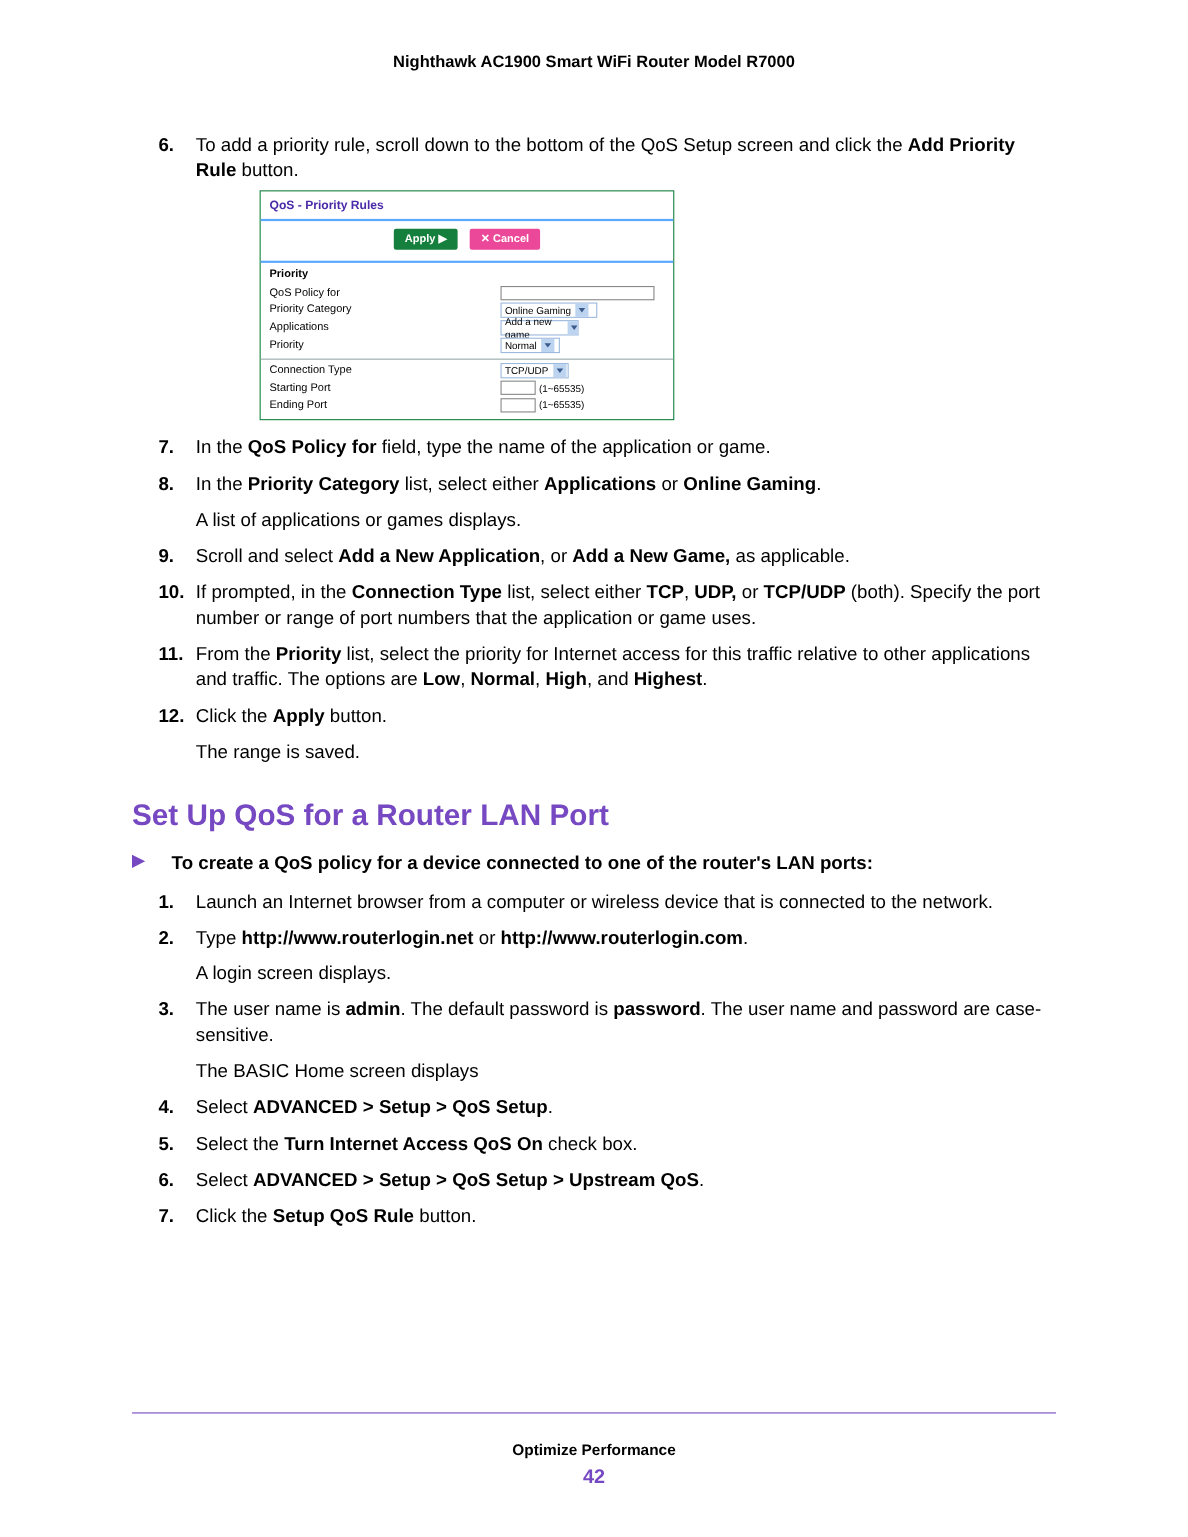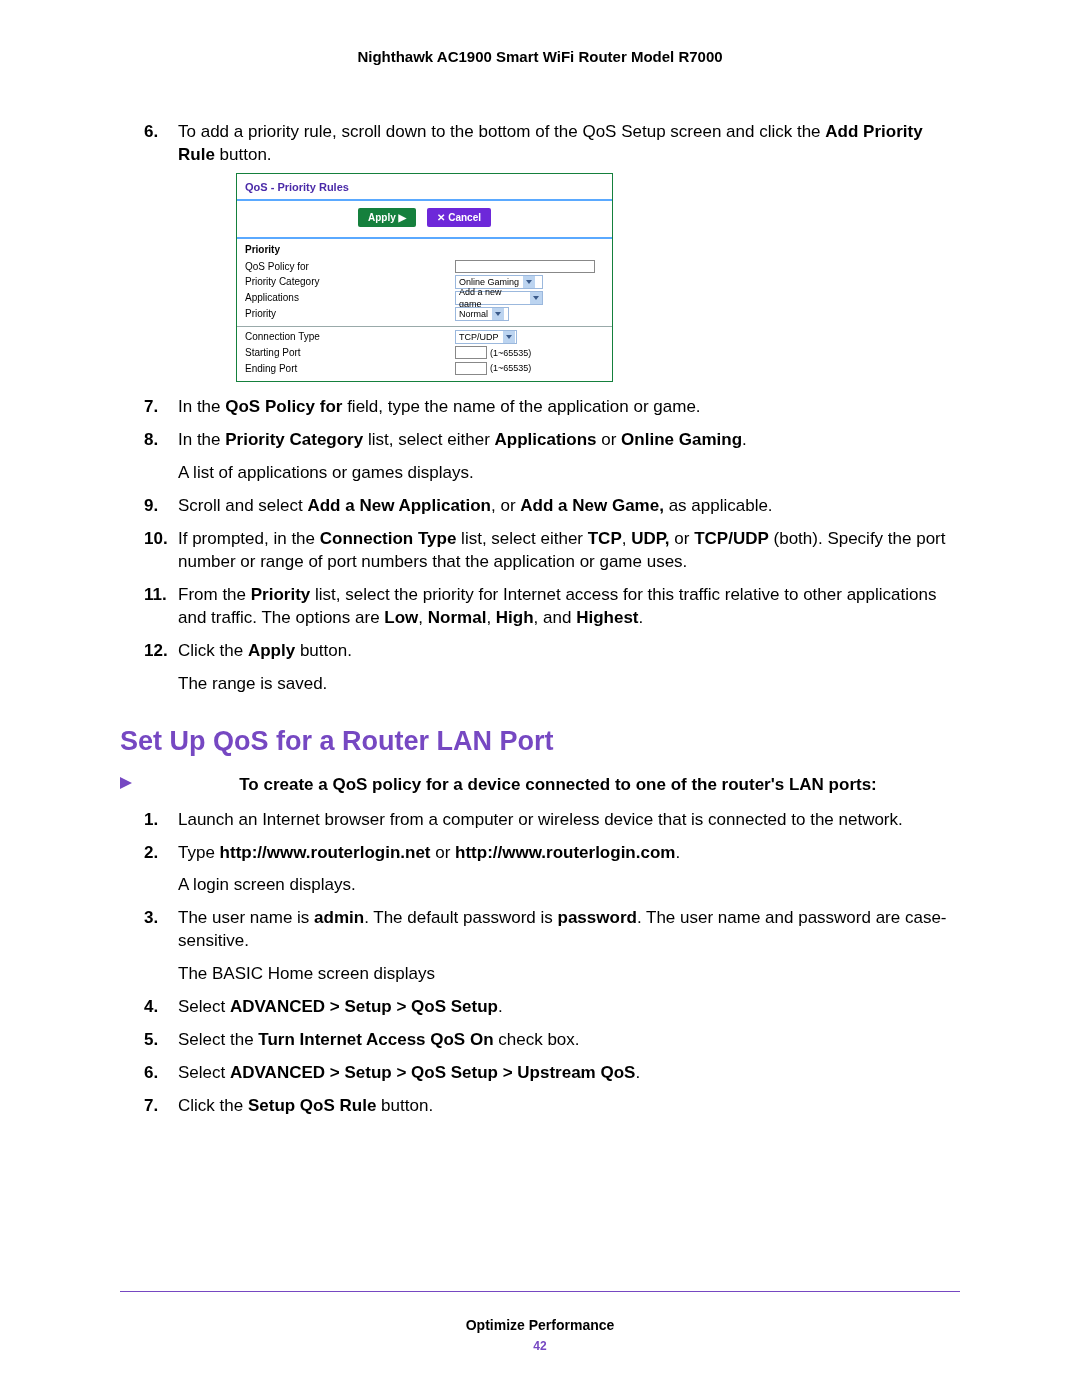--- a/index.html
+++ b/index.html
@@ -51,21 +51,20 @@
     font-size: 27px;
     font-weight: bold;
     margin: 30px 0 18px 0;
   }
   .lead-arrow {
     position: relative;
     padding-left: 36px;
     font-weight: bold;
     font-size: 17px;
     margin-bottom: 14px;
-    text-align: center;
   }
   .lead-arrow .tri {
     position: absolute;
     left: 0;
     top: 2px;
     width: 0;
     height: 0;
     border-top: 6px solid transparent;
     border-bottom: 6px solid transparent;
     border-left: 12px solid #7648c2;
@@ -97,21 +96,21 @@
     display: inline-block;
     font-size: 10px;
     font-weight: bold;
     color: #fff;
     border-radius: 2px;
     padding: 3px 10px;
     margin: 0 4px;
     vertical-align: middle;
   }
   .btn-apply { background: #15803d; }
-  .btn-cancel { background: #6d28d9; }
+  .btn-cancel { background: #ec4899; }
   .ss-section-title {
     font-weight: bold;
     font-size: 10px;
     padding: 4px 8px 2px 8px;
   }
   .ss-row {
     display: flex;
     padding: 1px 8px;
     align-items: center;
   }
@@ -178,21 +177,21 @@
     margin: 0 0 18px 0;
   }
   .footer-text {
     text-align: center;
     font-size: 14px;
     font-weight: bold;
     margin-top: 25px;
   }
   .footer-pagenum {
     text-align: center;
-    font-size: 12px;
+    font-size: 18px;
     font-weight: bold;
     color: #7648c2;
     margin-top: 6px;
   }
 </style>
 </head>
 <body>
 
 <div class="page">
   <div class="doc-header">Nighthawk AC1900 Smart WiFi Router Model R7000</div>
@@ -230,21 +229,21 @@
           <div class="ss-cell">
             <span class="selbox" style="width:88px">
               <span>Online Gaming</span>
               <span class="arrow"></span>
             </span>
           </div>
         </div>
         <div class="ss-row">
           <div class="ss-label">Applications</div>
           <div class="ss-cell">
-            <span class="selbox" style="width:88px">
+            <span class="selbox" style="width:71px">
               <span>Add a new game</span>
               <span class="arrow"></span>
             </span>
           </div>
         </div>
         <div class="ss-row">
           <div class="ss-label">Priority</div>
           <div class="ss-cell">
             <span class="selbox" style="width:54px">
               <span>Normal</span>

